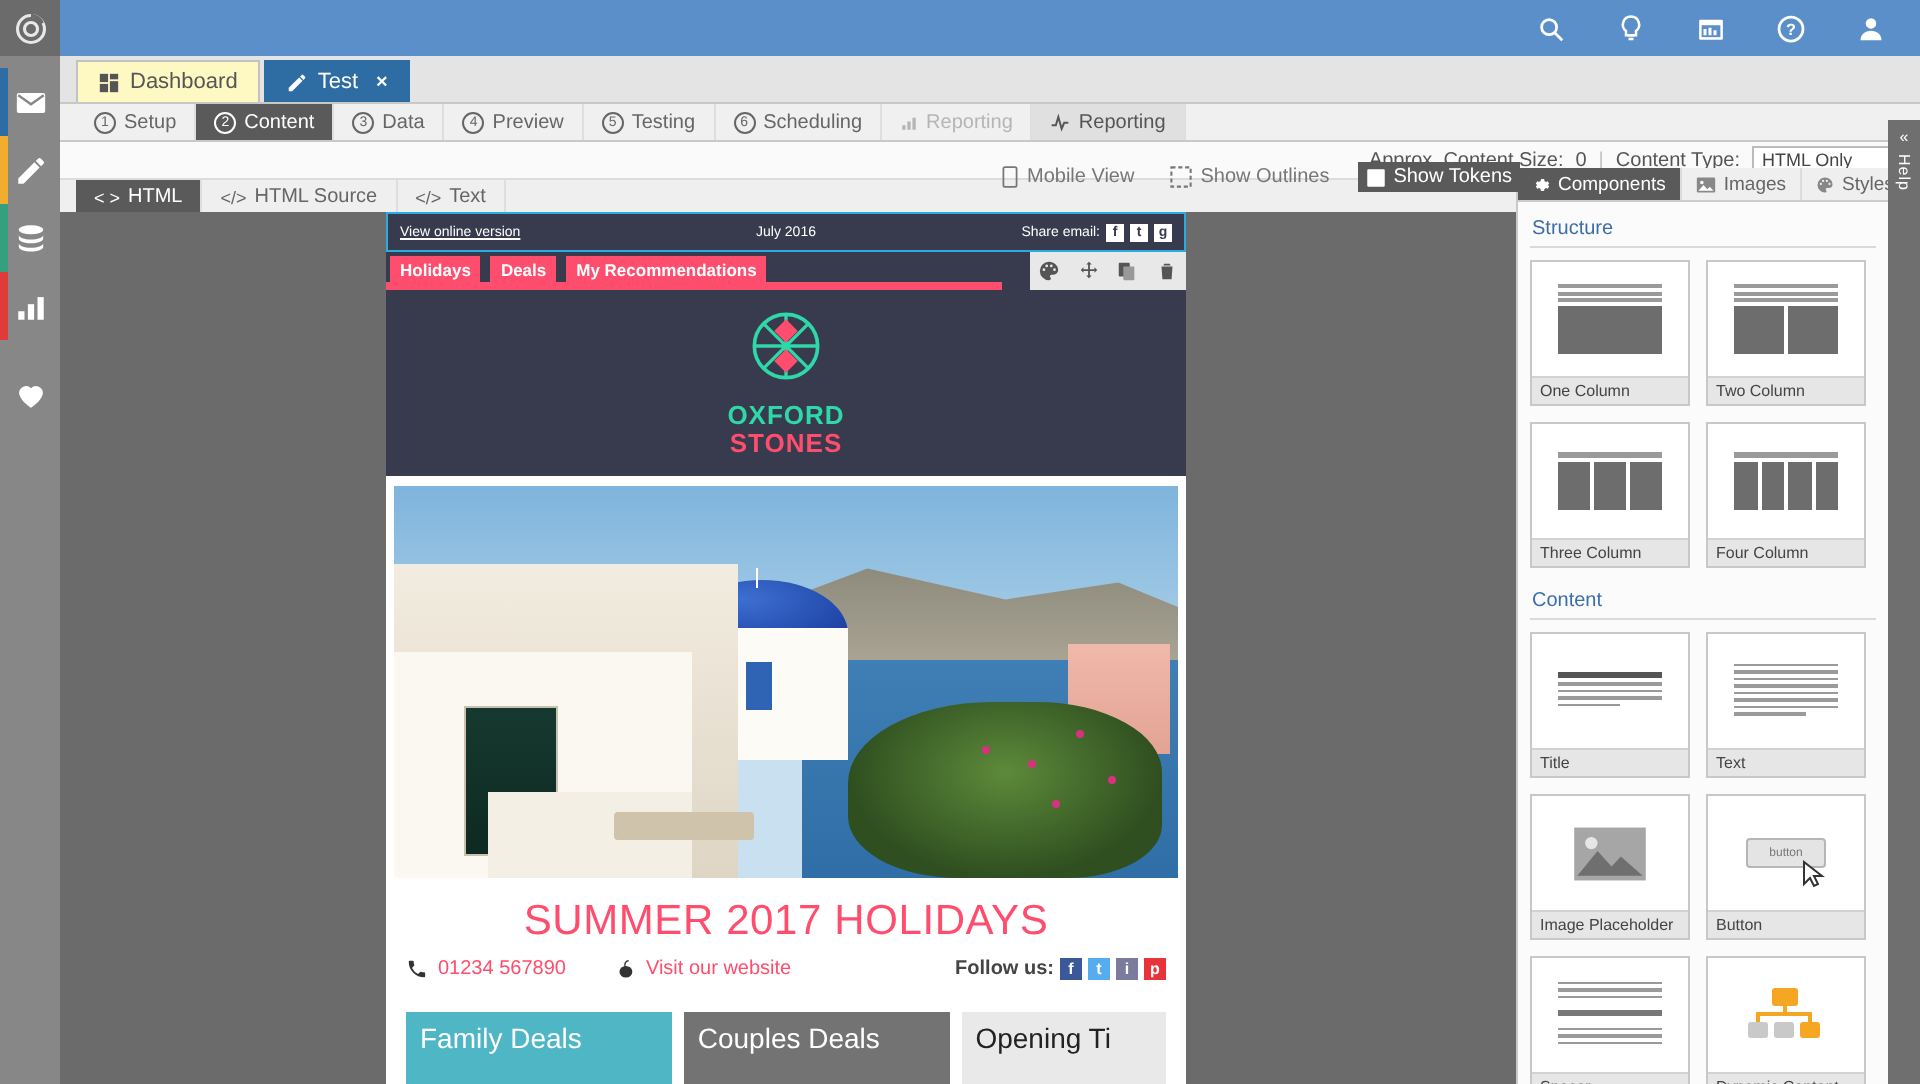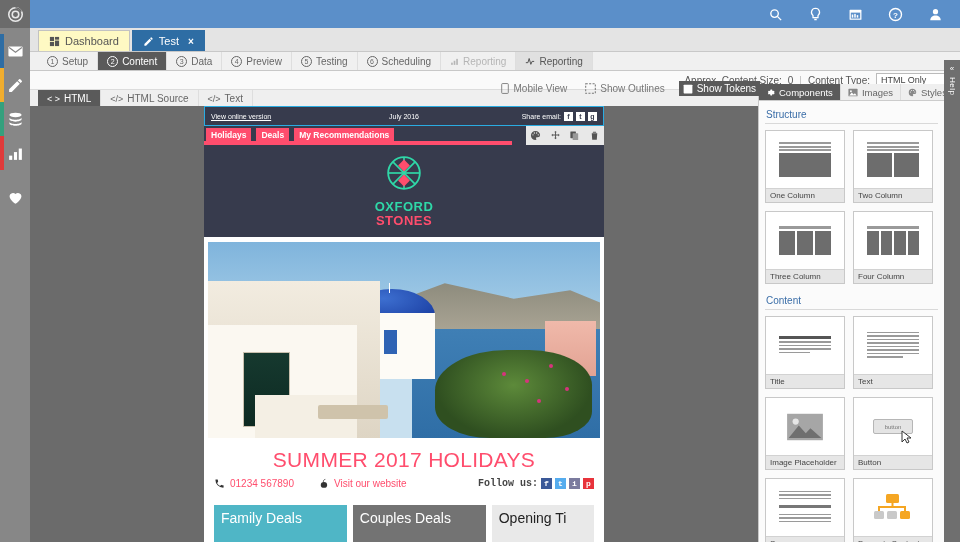--- a/index.html
+++ b/index.html
@@ -124,21 +124,21 @@
   }
   .vt { display: flex; align-items: center; gap: 4px; cursor: pointer; padding: 2px 4px; }
   .vt.active { background: #5a5a5a; color: #fff; }
 
   
   .canvas {
     position: absolute; left: 30px; top: 106px; width: 728px; height: 436px;
     background: #6b6b6b; overflow: hidden;
   }
   .email-wrap {
-    position: absolute; left: 174px; top: 0; width: 400px; height: 436px;
+    position: absolute; left: 163px; top: 0; width: 400px; height: 436px;
     background: #fff;
   }
 
   .em-header {
     background: #373b4d; height: 20px; display: flex; align-items: center;
     padding: 0 6px; font-size: 7px; color: #fff; position: relative;
     border: 1px solid #2aace2;
   }
   .em-header .online { text-decoration: underline; color: #fff; }
   .em-header .date { position: absolute; left: 50%; transform: translateX(-50%); }
@@ -200,21 +200,21 @@
 
   .em-headline {
     text-align: center; color: #ff4d6d; font-size: 21px;
     padding: 10px 0 6px; letter-spacing: .3px;
   }
   .em-contact {
     display: flex; align-items: center; font-size: 10px; color: #ff4d6d;
     padding: 0 10px 12px; gap: 8px;
   }
   .em-contact .grp { display: flex; align-items: center; gap: 5px; }
-  .em-contact .follow { margin-left: auto; display: flex; align-items: center; gap: 3px; color: #444; font-weight: bold; font-family: Liberation Mono, monospace; }
+  .em-contact .follow { margin-left: auto; display: flex; align-items: center; gap: 3px; color: #444; font-weight: bold; }
   .sicon { width: 11px; height: 11px; display: inline-flex; align-items: center; justify-content: center;
            font-size: 8px; color: #fff; font-weight: bold; }
   .sicon.fb { background: #3b5998; }
   .sicon.tw { background: #55acee; }
   .sicon.ig { background: #7b7b9e; }
   .sicon.pi { background: #e8333b; }
 
   .em-deals { display: flex; gap: 6px; padding: 4px 10px 0; }
   .deal { height: 40px; display: flex; align-items: flex-start; padding: 5px 7px;
           font-size: 14px; font-weight: normal; line-height: 1.15; }

